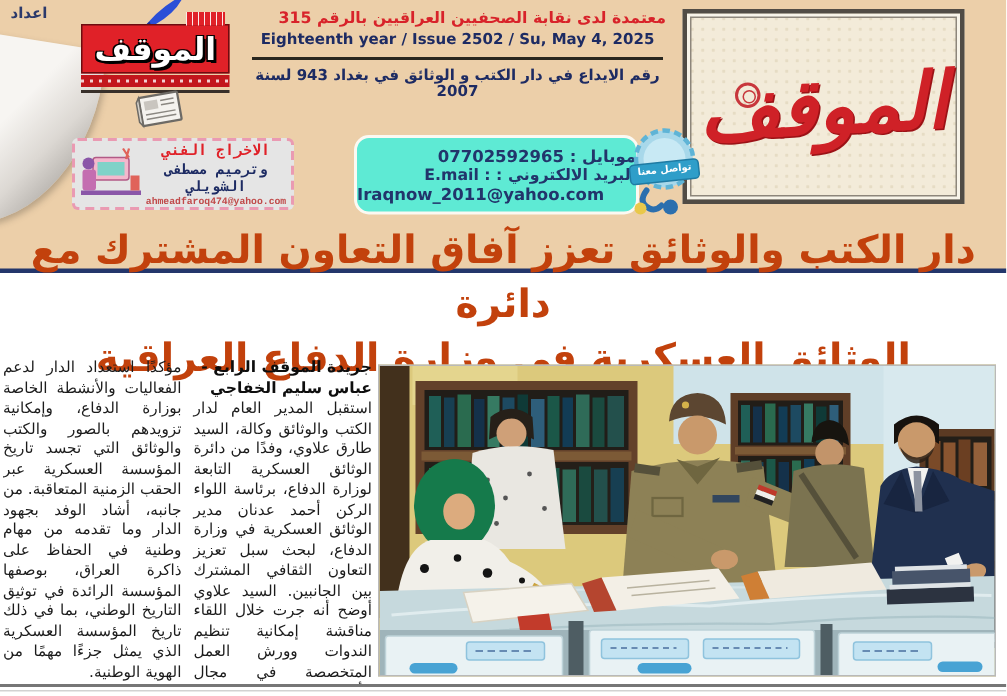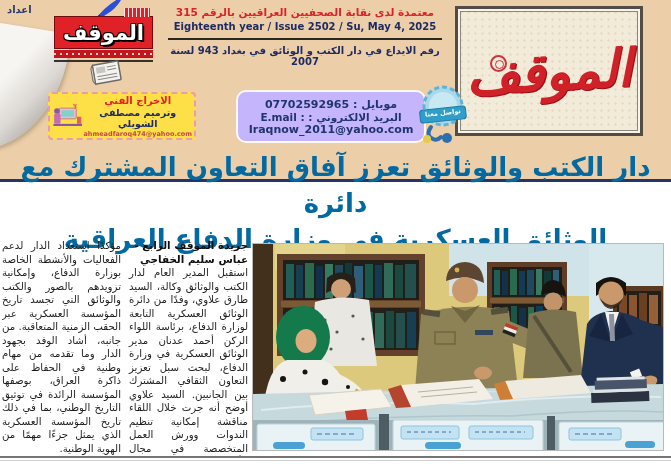--- a/index.html
+++ b/index.html
@@ -29,61 +29,61 @@
   .logo-main { margin-top:8px; height:33px; background:#e02128; border:1px solid #6e0c10;
     display:flex; align-items:center; justify-content:center; }
   .logo-main span { color:#fff; font-weight:bold; font-size:21px;
     text-shadow:-1px -1px 0 #000, 1px -1px 0 #000, -1px 1px 0 #000, 1px 1px 0 #000, 2px 2px 0 #000; }
   .logo-strip { margin-top:1px; height:8px; background:#c3161c;
     background-image:repeating-linear-gradient(90deg,rgba(255,255,255,.8) 0 2px,transparent 2px 6px);
     background-size:100% 2px; background-repeat:no-repeat; background-position:center; }
   .logo-underbar { margin-top:2px; height:2px; background:#38302a; }
   .news-icon { position:absolute; left:90px; top:58px; transform:rotate(-10deg); }
   .hdr-center { position:absolute; left:166px; top:6px; width:278px; text-align:center; direction:rtl; }
-  .acc { color:#d8232a; font-weight:bold; font-size:10.5px; }
+  .acc { color:#d8232a; font-weight:bold; font-size:10.5px;text-align:right; }
   .issue-ar { color:#1d2b63; font-weight:bold; font-size:11px; margin-top:4px; }
   .issue-ar .day { color:#d8232a; }
   .issue-en { color:#1d2b63; font-weight:bold; font-size:10px; direction:ltr; margin-top:3px; }
   .hdr-rule { border-top:2px solid #29271f; margin:6px 2px 5px; }
   .deposit { color:#1d2b63; font-weight:bold; font-size:10px; }
   .masthead {
     position:absolute; left:455px; top:6px; width:188px; height:130px;
     border:3px solid #514c45; background:#f3ebd9;
     box-shadow:inset 0 0 0 2px #f8f4e9, inset 0 0 0 3px #8d867b;
     background-image:radial-gradient(#e6dcc4 1px, transparent 1.3px); background-size:7px 7px;
     display:flex; align-items:center; justify-content:center;
   }
   .masthead-title { color:#cf2127; font-family:"DejaVu Serif", serif; font-style:italic;
     font-weight:bold; font-size:52px; transform:rotate(-3deg); text-shadow:1px 1px 0 #9c1216; }
   .masthead-seal { position:absolute; left:32px; top:46px; width:17px; height:17px;
     border:2px solid #c8373c; border-radius:50%; }
   .masthead-seal::after { content:""; position:absolute; left:3px; top:3px; width:7px; height:7px;
     border:1px solid #c8373c; border-radius:50%; }
   .design-box {
-    position:absolute; left:48px; top:92px; width:148px; height:48px; background:#fde047;
-    border:2px dashed #ea9ab2; border-radius:4px; display:flex; align-items:center; padding:2px;
+    position:absolute; left:48px; top:92px; width:148px; height:48px; background:#e5e5e5;
+    border:2px dashed #ea9ab2; border-radius:4px; display:flex; align-items:center; padding:2px;font-family:Liberation Mono, monospace;
   }
   .design-text { flex:1; text-align:center; direction:rtl; }
   .design-title { color:#e02128; font-weight:bold; font-size:10px; }
   .design-name { color:#1d2b63; font-weight:bold; font-size:9.5px; margin-top:1px; }
   .design-email { color:#c04a4a; font-weight:bold; font-size:6.5px; direction:ltr; margin-top:1px;text-align:center; }
   .contact-box {
     position:absolute; left:236px; top:90px; width:190px; height:53px;
-    background:#c4b5fd; border:2px solid #fbf9f2; border-radius:10px;
-    display:flex; flex-direction:column; justify-content:center; text-align:center;
+    background:#5eead4; border:2px solid #fbf9f2; border-radius:10px;
+    display:flex; flex-direction:column; justify-content:center; 
     direction:rtl; color:#22356b; font-weight:bold;
   }
   .cb1 { font-size:11px; } .cb2 { font-size:10.5px; } .cb3 { font-size:11px; direction:ltr; }
   .sticker { position:absolute; left:419px; top:83px; width:48px; height:62px; }
   .sticker-label { position:absolute; left:2px; top:26px; width:44px; text-align:center;
     color:#fff; font-weight:bold; font-size:6.5px; transform:rotate(-6deg); }
   
   .headline {
     position:absolute; left:0; top:149px; width:671px; text-align:center; direction:rtl;
-    color:#0369a1; font-weight:bold; font-size:26px; line-height:36px;
+    color:#c2410c; font-weight:bold; font-size:26px; line-height:36px;
   }
   .article {
     position:absolute; left:2px; top:239px; width:246px; height:218px;
     direction:rtl; display:flex; gap:8px; overflow:hidden;
   }
   .col { width:119px; text-align:justify; color:#1c1c1c; font-size:10.2px; line-height:13.5px; }
   .byline { font-weight:bold; font-size:10.4px; color:#0e0e0e; }
   .photo {
     position:absolute; left:252px; top:243px; width:412px; height:208px;
     border:1px solid #b9b9b9; overflow:hidden; background:#dcc97c;

